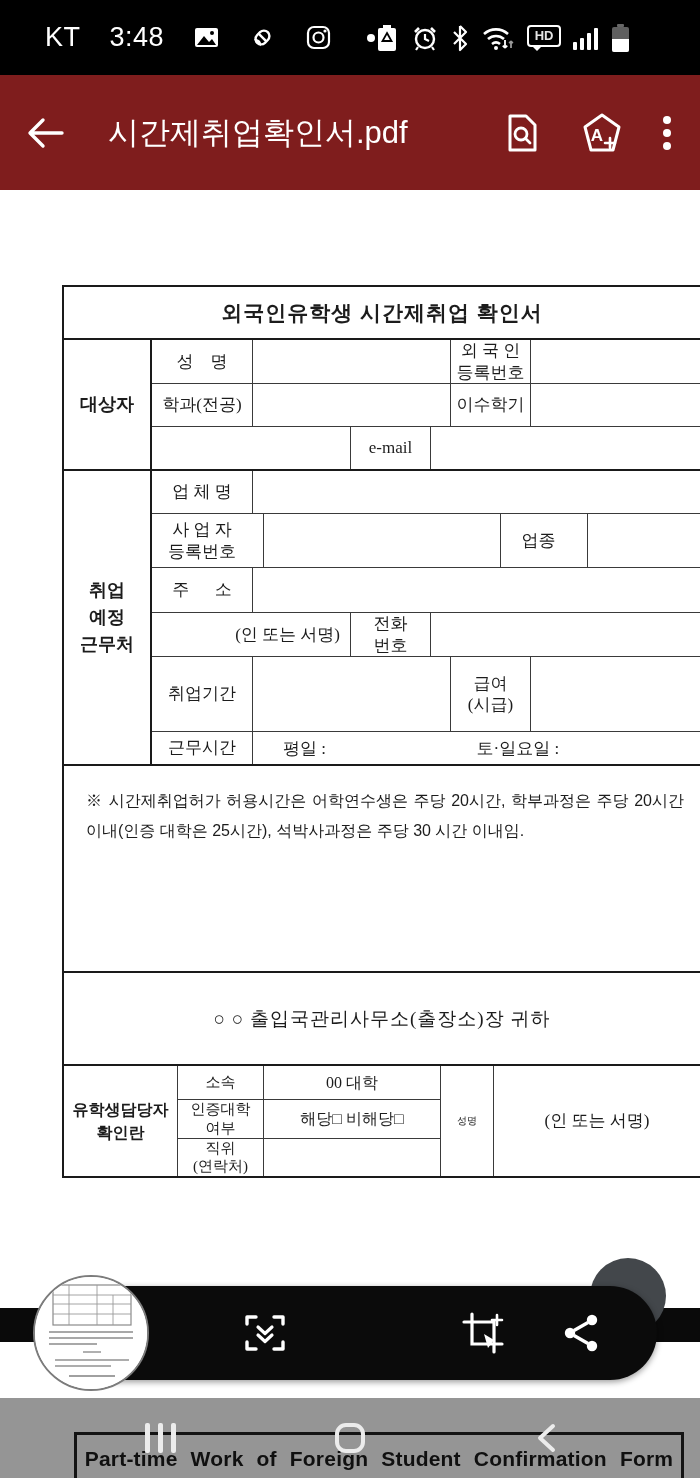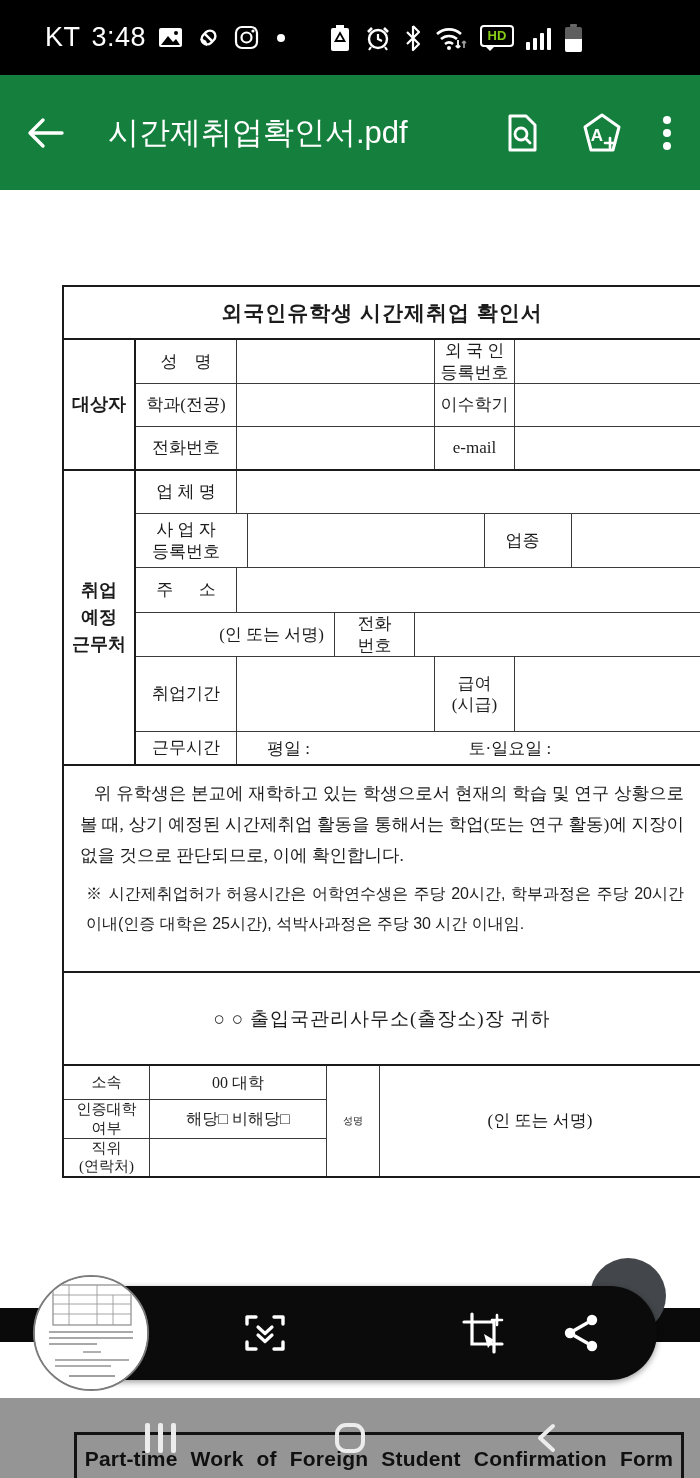--- a/index.html
+++ b/index.html
@@ -2,40 +2,40 @@
 <html><head>
 <meta charset="utf-8">
 <style>
   * { box-sizing: border-box; margin: 0; padding: 0; }
   html,body { width:700px; height:1478px; }
   body { position:relative; background:#000; font-family:"Liberation Sans",sans-serif; overflow:hidden; }
 
   
   .status-bar { position:absolute; top:0; left:0; width:700px; height:75px; background:#000;
                 display:flex; align-items:center; justify-content:space-between; color:#fff; }
-  .sb-left { display:flex; align-items:center; gap:11px; padding-left:45px; }
+  .sb-left { display:flex; align-items:center; gap:29px; padding-left:45px; }
   .sb-right { display:flex; align-items:center; gap:12px; padding-right:118px; }
   .sb-text { font-size:27px; font-weight:500; letter-spacing:0.5px; }
   .sb-ic { display:inline-flex; align-items:center; }
   .sb-dot { width:8px; height:8px; border-radius:50%; background:#fff; margin-left:6px; }
   .hd-badge { position:relative; width:34px; height:26px; }
   .hd-badge .hd-box { position:absolute; inset:0 0 4px 0; border:2px solid #fff; border-radius:4px;
                       display:flex; align-items:center; justify-content:center;
-                      font-size:13px; font-weight:700; color:#84cc16; }
+                      font-size:13px; font-weight:700; color:#e5e5e5; }
   .hd-badge .hd-tail { position:absolute; left:5px; bottom:0; width:0; height:0;
                        border-left:5px solid transparent; border-right:5px solid transparent; border-top:5px solid #fff; }
   .sig-bars { display:flex; align-items:flex-end; gap:3px; height:24px; }
   .sig-bars i { display:block; width:4px; background:#fff; border-radius:1px; }
   .batt { position:relative; width:17px; height:28px; margin-left:2px; }
   .batt .cap { position:absolute; top:0; left:5px; width:7px; height:3px; background:#666; border-radius:1px; }
   .batt .body { position:absolute; top:3px; left:0; right:0; bottom:0; border-radius:2px; overflow:hidden; background:#5f5f5f; }
   .batt .fill { position:absolute; left:0; right:0; bottom:0; height:52%; background:#fff; }
 
   
-  .app-bar { position:absolute; top:75px; left:0; width:700px; height:115px; background:#15803d;
+  .app-bar { position:absolute; top:75px; left:0; width:700px; height:115px; background:#7f1d1d;
              display:flex; align-items:center; color:#fff; }
   .ab-back { width:90px; display:flex; justify-content:center; align-items:center; cursor:pointer; }
   .ab-title { font-size:31px; font-weight:400; color:#fff; flex:1; padding-left:18px;
               white-space:nowrap; overflow:hidden; }
   .ab-actions { display:flex; align-items:center; gap:38px; padding-right:28px; }
   .ab-btn { display:flex; align-items:center; justify-content:center; }
 
   
   .viewer { position:absolute; top:190px; left:0; width:700px; height:1288px; background:#fff; }
   .page1 { position:absolute; top:0; left:17px; width:700px; height:1118px; background:#fff; }
@@ -47,21 +47,21 @@
                  font-family:"Liberation Sans",sans-serif; }
 
   
   .form { position:absolute; top:95px; left:45px; width:640px; border:2px solid #1a1a1a; background:#fff;
           color:#1c1c1c; font-family:"Liberation Serif","DejaVu Serif",serif; }
   .pre { white-space:pre-wrap; }
   .f-title { height:53px; display:flex; align-items:center; justify-content:center;
              font-family:"Liberation Sans",sans-serif; font-weight:700; font-size:21px; letter-spacing:1px;
              border-bottom:2px solid #1a1a1a; }
   .sec { display:flex; border-bottom:2px solid #1a1a1a; }
-  .sec-header { width:72px; border-right:2px solid #1a1a1a; display:flex; align-items:center; justify-content:center;
+  .sec-header { width:88px; border-right:2px solid #1a1a1a; display:flex; align-items:center; justify-content:center;
                 font-family:"Liberation Sans",sans-serif; font-weight:700; font-size:18px; text-align:center; line-height:1.5; }
   .sec-body { flex:1; display:flex; flex-direction:column; }
   .frow { display:flex; }
   .frow + .frow { border-top:1px solid #3a3a3a; }
   .cell { display:flex; align-items:center; justify-content:center; text-align:center;
           font-size:17px; line-height:1.25; }
   .cell + .cell { border-left:1px solid #3a3a3a; }
   .c-label  { width:100px; }
   .c-val    { width:198px; }
   .c-label2 { width:80px; }
@@ -248,21 +248,20 @@
 등록번호</div>
               <div class="cell c-val2"></div>
             </div>
             <div class="frow r1">
               <div class="cell c-label pre">학과(전공)</div>
               <div class="cell c-val"></div>
               <div class="cell c-label2 pre">이수학기</div>
               <div class="cell c-val2"></div>
             </div>
             <div class="frow r1">
-              <div class="cell c-label pre">전화번호</div>
               <div class="cell c-val"></div>
               <div class="cell c-label2 pre">e-mail</div>
               <div class="cell c-val2"></div>
             </div>
           </div>
         </div>
 
         <div class="sec">
           <div class="sec-header pre">취업
 예정
@@ -300,27 +299,28 @@
               <div class="cell c-label pre">근무시간</div>
               <div class="worktime">
                 <span class="wt-weekday">평일 :</span>
                 <span class="wt-weekend">토·일요일 :</span>
               </div>
             </div>
           </div>
         </div>
 
         <div class="statement">
-          <div class="stmt-body">위 유학생은 본교에 재학하고 있는 학생으로서 현재의 학습 및 연구 상황으로 볼 때, 상기 예정된 시간제취업 활동을 통해서는 학업(또는 연구 활동)에 지장이 없을 것으로 판단되므로, 이에 확인합니다.</div>
           <div class="stmt-note">※  시간제취업허가 허용시간은 어학연수생은 주당 20시간, 학부과정은 주당 20시간 이내(인증 대학은 25시간), 석박사과정은 주당 30 시간 이내임.</div>
         </div>
 
         <div class="addressee">○ ○ 출입국관리사무소(출장소)장  귀하</div>
 
         <div class="advisor">
+          <div class="adv-header pre">유학생담당자
+확인란</div>
           <div class="adv-mid">
             <div class="adv-row">
               <div class="cell adv-label pre">소속</div>
               <div class="cell adv-val">00 대학</div>
             </div>
             <div class="adv-row">
               <div class="cell adv-label pre">인증대학
 여부</div>
               <div class="cell adv-val">해당□  비해당□</div>
             </div>

